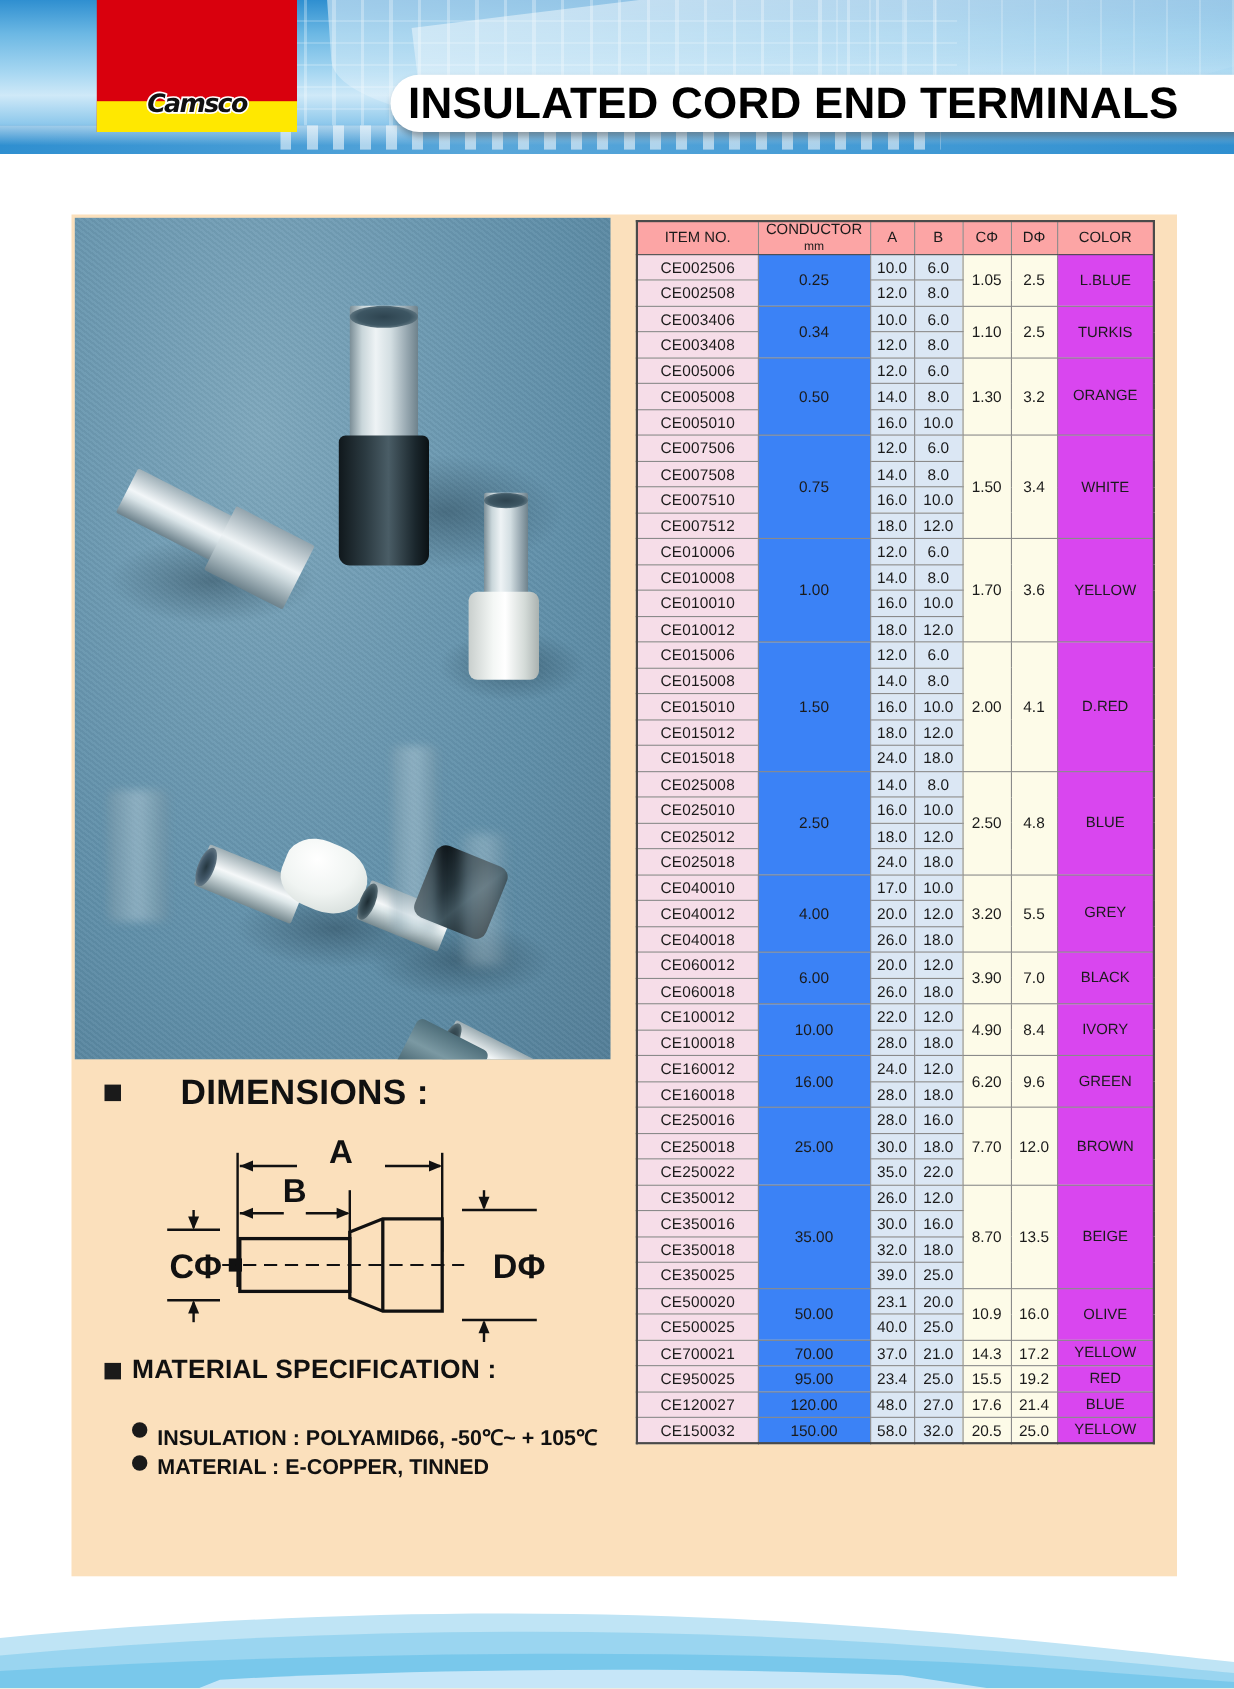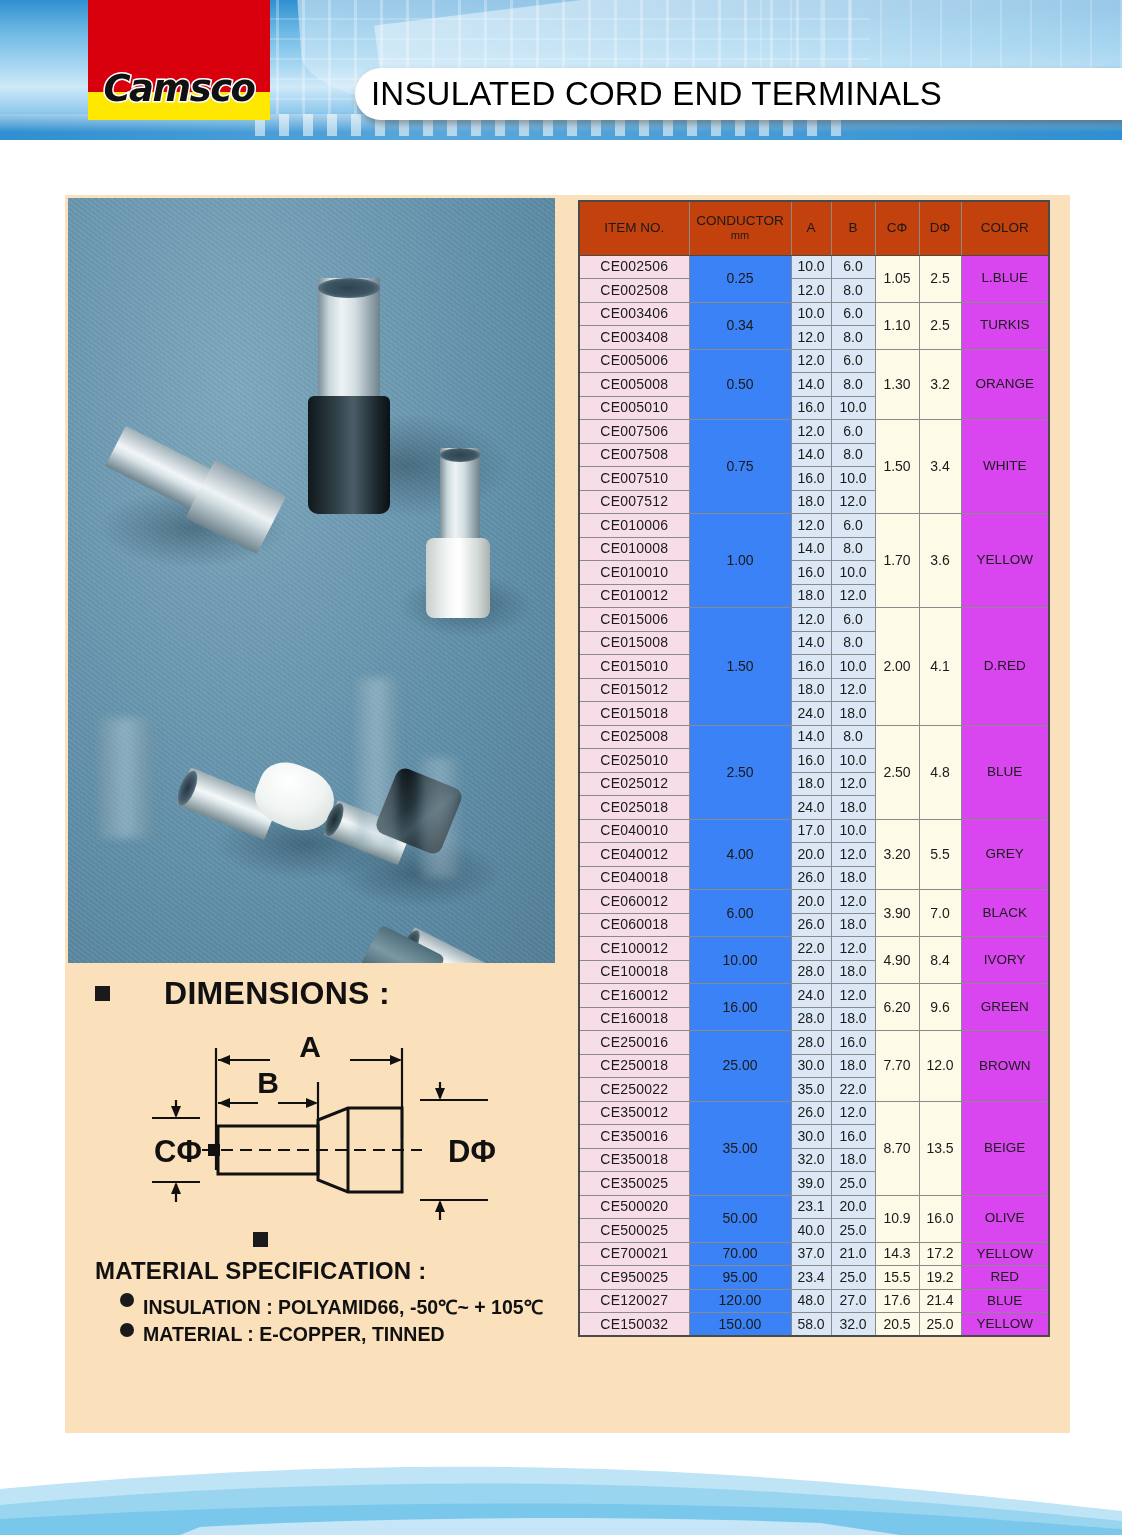--- a/index.html
+++ b/index.html
@@ -58,40 +58,40 @@
     z-index:5;
   }
   .logo-yellow {
     position:absolute; left:0; bottom:0; width:182px; height:28px;
     background:#ffe800;
   }
   .logo-text {
     position:absolute; left:0; bottom:13px; width:182px;
     text-align:center;
     font-family:"DejaVu Sans", sans-serif;
-    font-size:37px; font-weight:bold; font-style:italic;
+    font-size:23px; font-weight:bold; font-style:italic;
     letter-spacing:-1.5px;
     color:#111;
     -webkit-text-stroke:3px #ffffff;
     paint-order:stroke fill;
     line-height:1;
   }
 
   
   .title-pill {
     position:absolute; left:355px; top:68px; width:780px; height:52px;
     background:#ffffff;
     border-radius:26px 0 0 26px;
     box-shadow:2px 4px 7px rgba(0,0,0,.35);
     display:flex; align-items:center;
     z-index:6;
   }
   .title-text {
     margin-left:16px;
-    font-size:33px; font-weight:normal; color:#000;
+    font-size:40px; font-weight:bold; color:#000;
     letter-spacing:0.2px;
     white-space:nowrap;
   }
 
   
   .content-panel {
     position:absolute; left:65px; top:195px; width:1005px; height:1238px;
     background:#fbe0bc;
   }
 
@@ -129,21 +129,21 @@
     position:absolute; left:95px; top:975px;
     display:flex; align-items:center; gap:10px;
   }
   .sq-bullet { width:15px; height:15px; background:#1a1a1a; display:inline-block; }
   .dim-head-text { font-size:32px; font-weight:bold; color:#111; letter-spacing:.3px;margin-left:44px; }
 
   .diagram { position:absolute; left:130px; top:1030px; width:400px; height:200px; }
 
   .mat-head {
     position:absolute; left:95px; top:1232px;
-    display:flex; align-items:center; gap:10px;flex-direction:column;
+    display:flex; align-items:center; gap:10px;
   }
   .mat-head-text { font-size:24px; font-weight:bold; color:#111; letter-spacing:.2px; }
   .mat-line {
     position:absolute; display:flex; align-items:flex-start; gap:9px;
     font-size:19.5px; font-weight:bold; color:#111;
   }
   .dot-bullet { width:14px; height:14px; border-radius:50%; background:#1a1a1a; display:inline-block; flex:none; }
   .mat-l1 { left:120px; top:1293px; }
   .mat-l2 { left:120px; top:1323px; }
 
@@ -159,24 +159,24 @@
   }
   .spec-table td, .spec-table th {
     border:1px solid #8a8a8a;
     text-align:center;
     padding:0;
     height:23.5px;
     font-weight:normal;
     line-height:1.05;
   }
   .spec-table thead th {
-    background:#c2410c;
+    background:#fca5a5;
     font-size:13.5px;
     font-weight:normal;
-    height:54px;
+    height:30px;
     border-bottom:1.5px solid #4a4a4a;
   }
   .th-cond { line-height:1.15; }
   .th-cond .unit { font-size:11px; }
   .c-item {
     background:#f6dde8;
     text-align:left;
     padding-left:7px;
     letter-spacing:.2px;
     font-size:14px;

